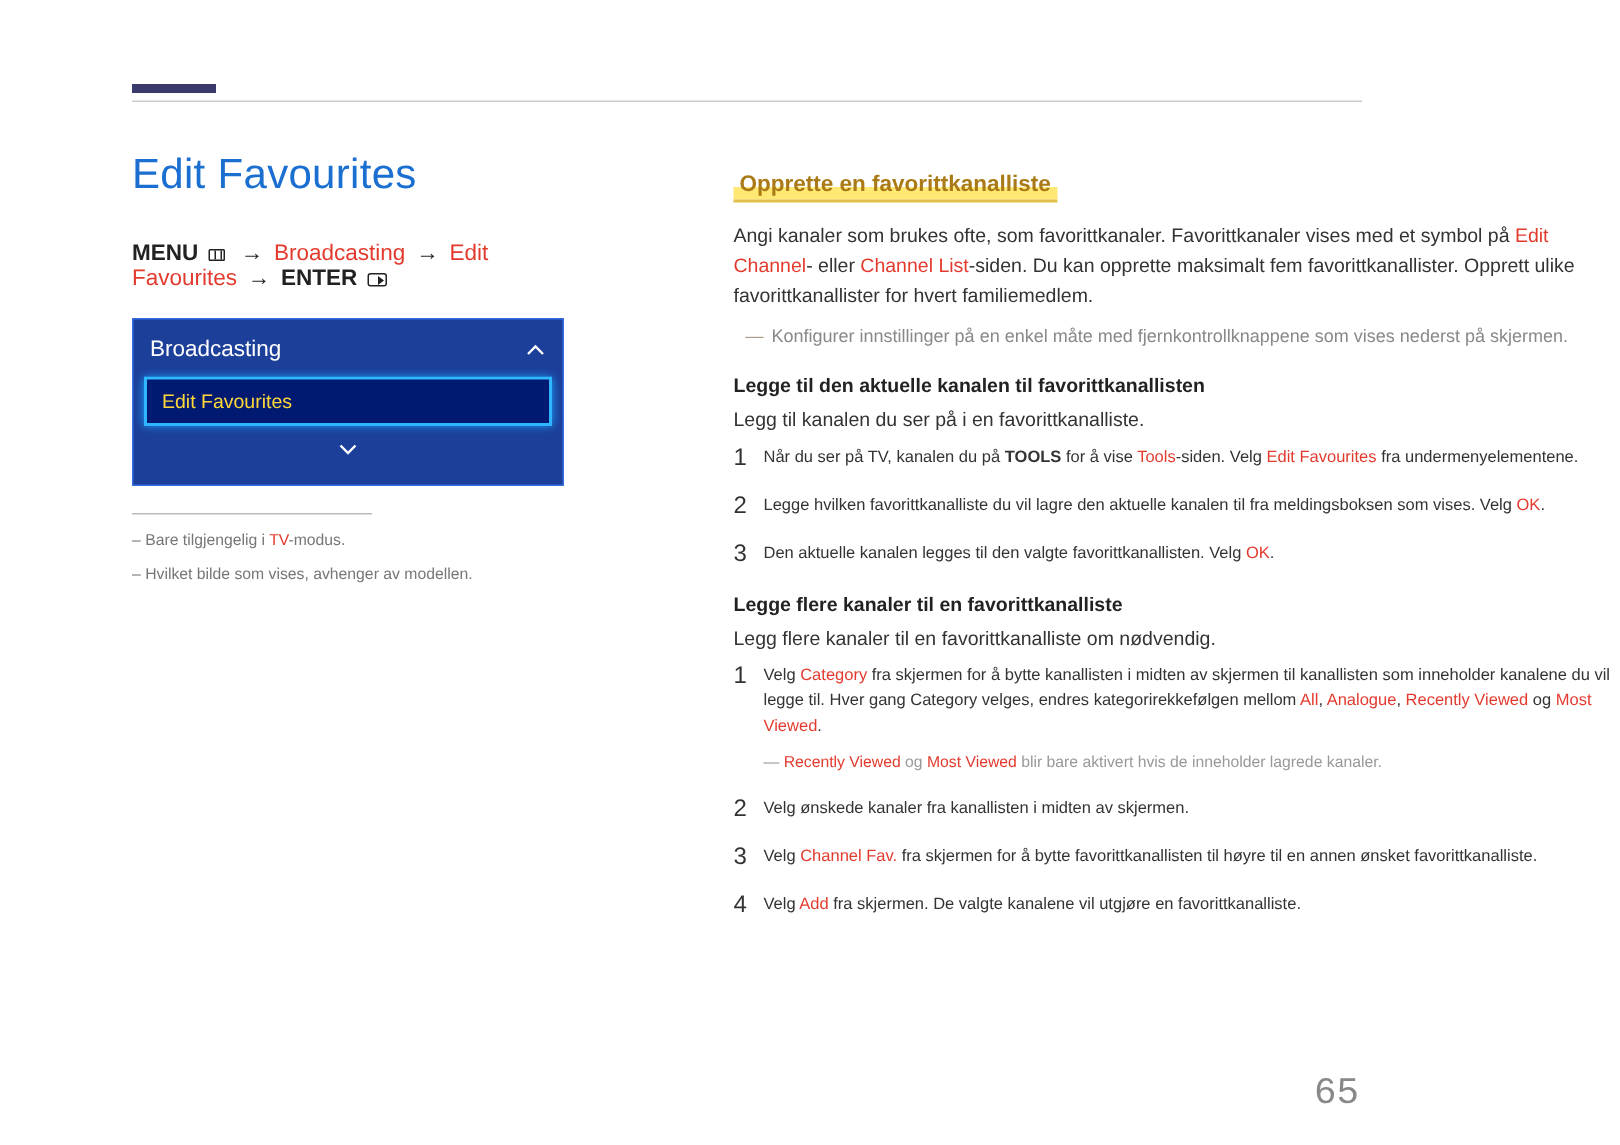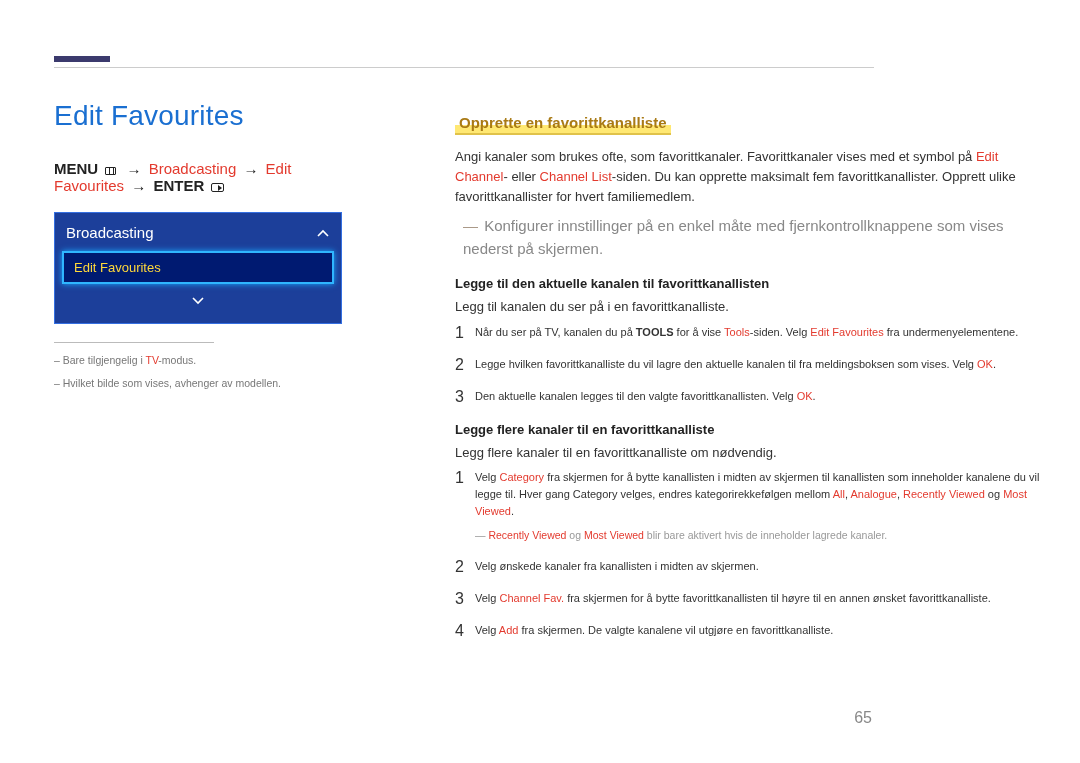--- a/index.html
+++ b/index.html
@@ -1,17 +1,17 @@
 <!DOCTYPE html>
 <html><head>
 <meta charset="utf-8">
 <style>
   * { margin: 0; padding: 0; box-sizing: border-box; }
   html, body { width: 1080px; height: 763px; font-family: Arial, Helvetica, sans-serif; background: #fff; color: #222; }
-  .page { position: relative; width: 912px; height: 763px; }
+  .page { position: relative; width: 912px; height: 763px; margin-left: 34px; }
 
   .header-rule {
     position: absolute; top: 67px; left: 54px; right: 38px;
     border-top: 1px solid #ccc;
   }
   .header-tab {
     position: absolute; top: 56px; left: 54px; width: 56px; height: 6px;
     background: #3b3a6d;
   }
 
@@ -79,36 +79,36 @@
     font-size: 15px; font-weight: 700; color: #a97a15;
     display: inline-block; padding: 2px 4px;
     background: linear-gradient(to bottom, transparent 60%, #ffe873 60%);
     border-bottom: 2px solid #e0c24a;
     margin-bottom: 12px;
   }
 
   .body-text { font-size: 13px; line-height: 1.55; color: #333; }
   .body-text .hl { color: #e33a2e; }
 
-  .indent-note { margin: 8px 0 12px 8px; font-size: 15px; color: #888; line-height: 1.5; }
+  .indent-note { margin: 8px 0 12px 8px; font-size: 12px; color: #888; line-height: 1.5; }
   .indent-note::before { content: "― "; color: #a98; margin-right: 2px; }
 
   .sub-heading { font-size: 13px; font-weight: 700; color: #222; margin: 16px 0 6px 0; }
 
   .steps { margin-top: 6px; }
   .step { display: flex; margin-bottom: 14px; }
   .step-num { width: 20px; font-size: 16px; color: #333; font-weight: 400; flex-shrink: 0; }
   .step-body { font-size: 11px; line-height: 1.55; color: #333; }
   .step-body .hl { color: #e33a2e; }
   .step-body b { font-weight: 700; }
   .step-note { margin: 8px 0 0 0; font-size: 10.5px; color: #999; line-height: 1.5; }
   .step-note::before { content: "― "; }
   .step-note .hl { color: #e33a2e; }
 
-  .page-number { position: absolute; bottom: 36px; right: 40px; font-size: 16px; color: #888; }
+  .page-number { position: absolute; bottom: 20px; right: 40px; font-size: 25px; color: #888; font-family: Liberation Mono, monospace; }
 </style>
 </head>
 <body>
 
 <div class="page">
   <div class="header-tab"></div>
   <div class="header-rule"></div>
 
   <div class="left-col">
     <h1 class="page-title">Edit Favourites</h1>

